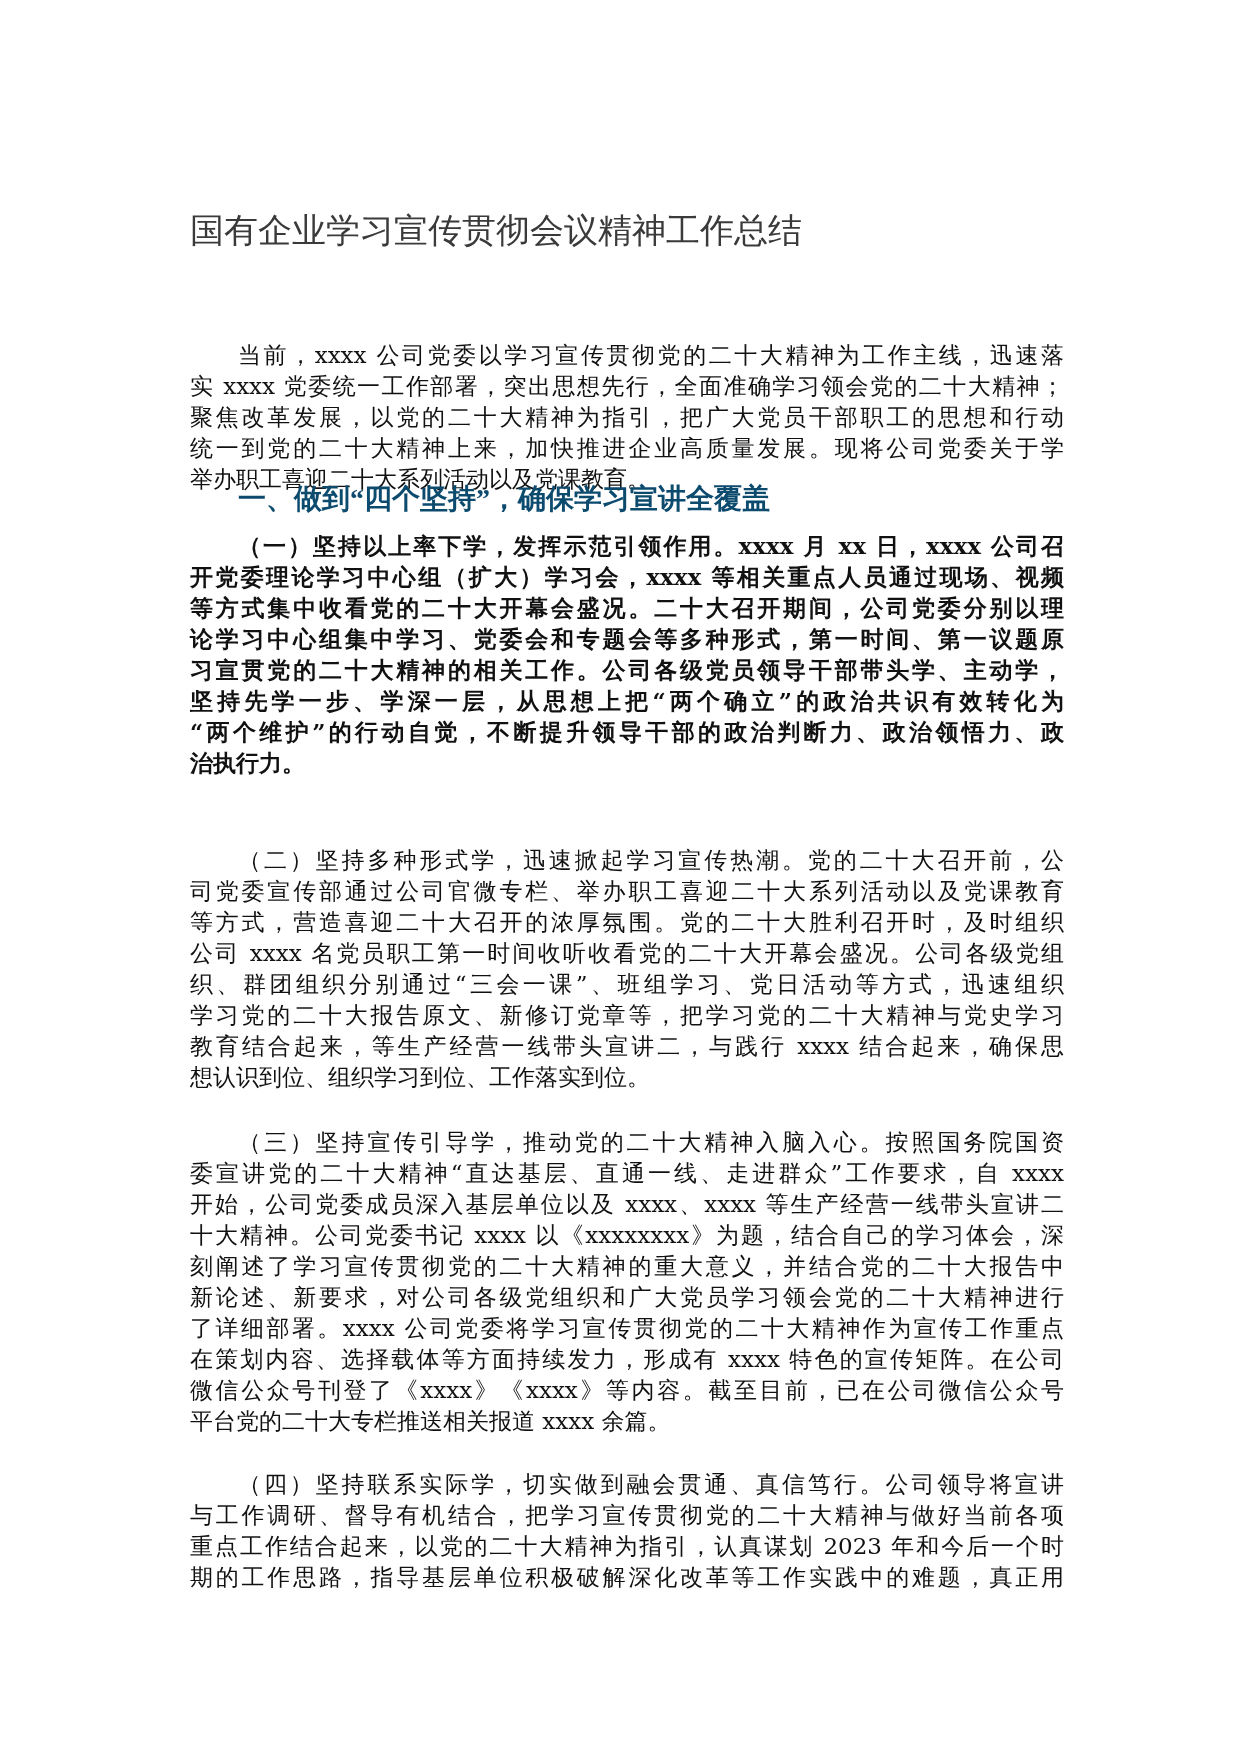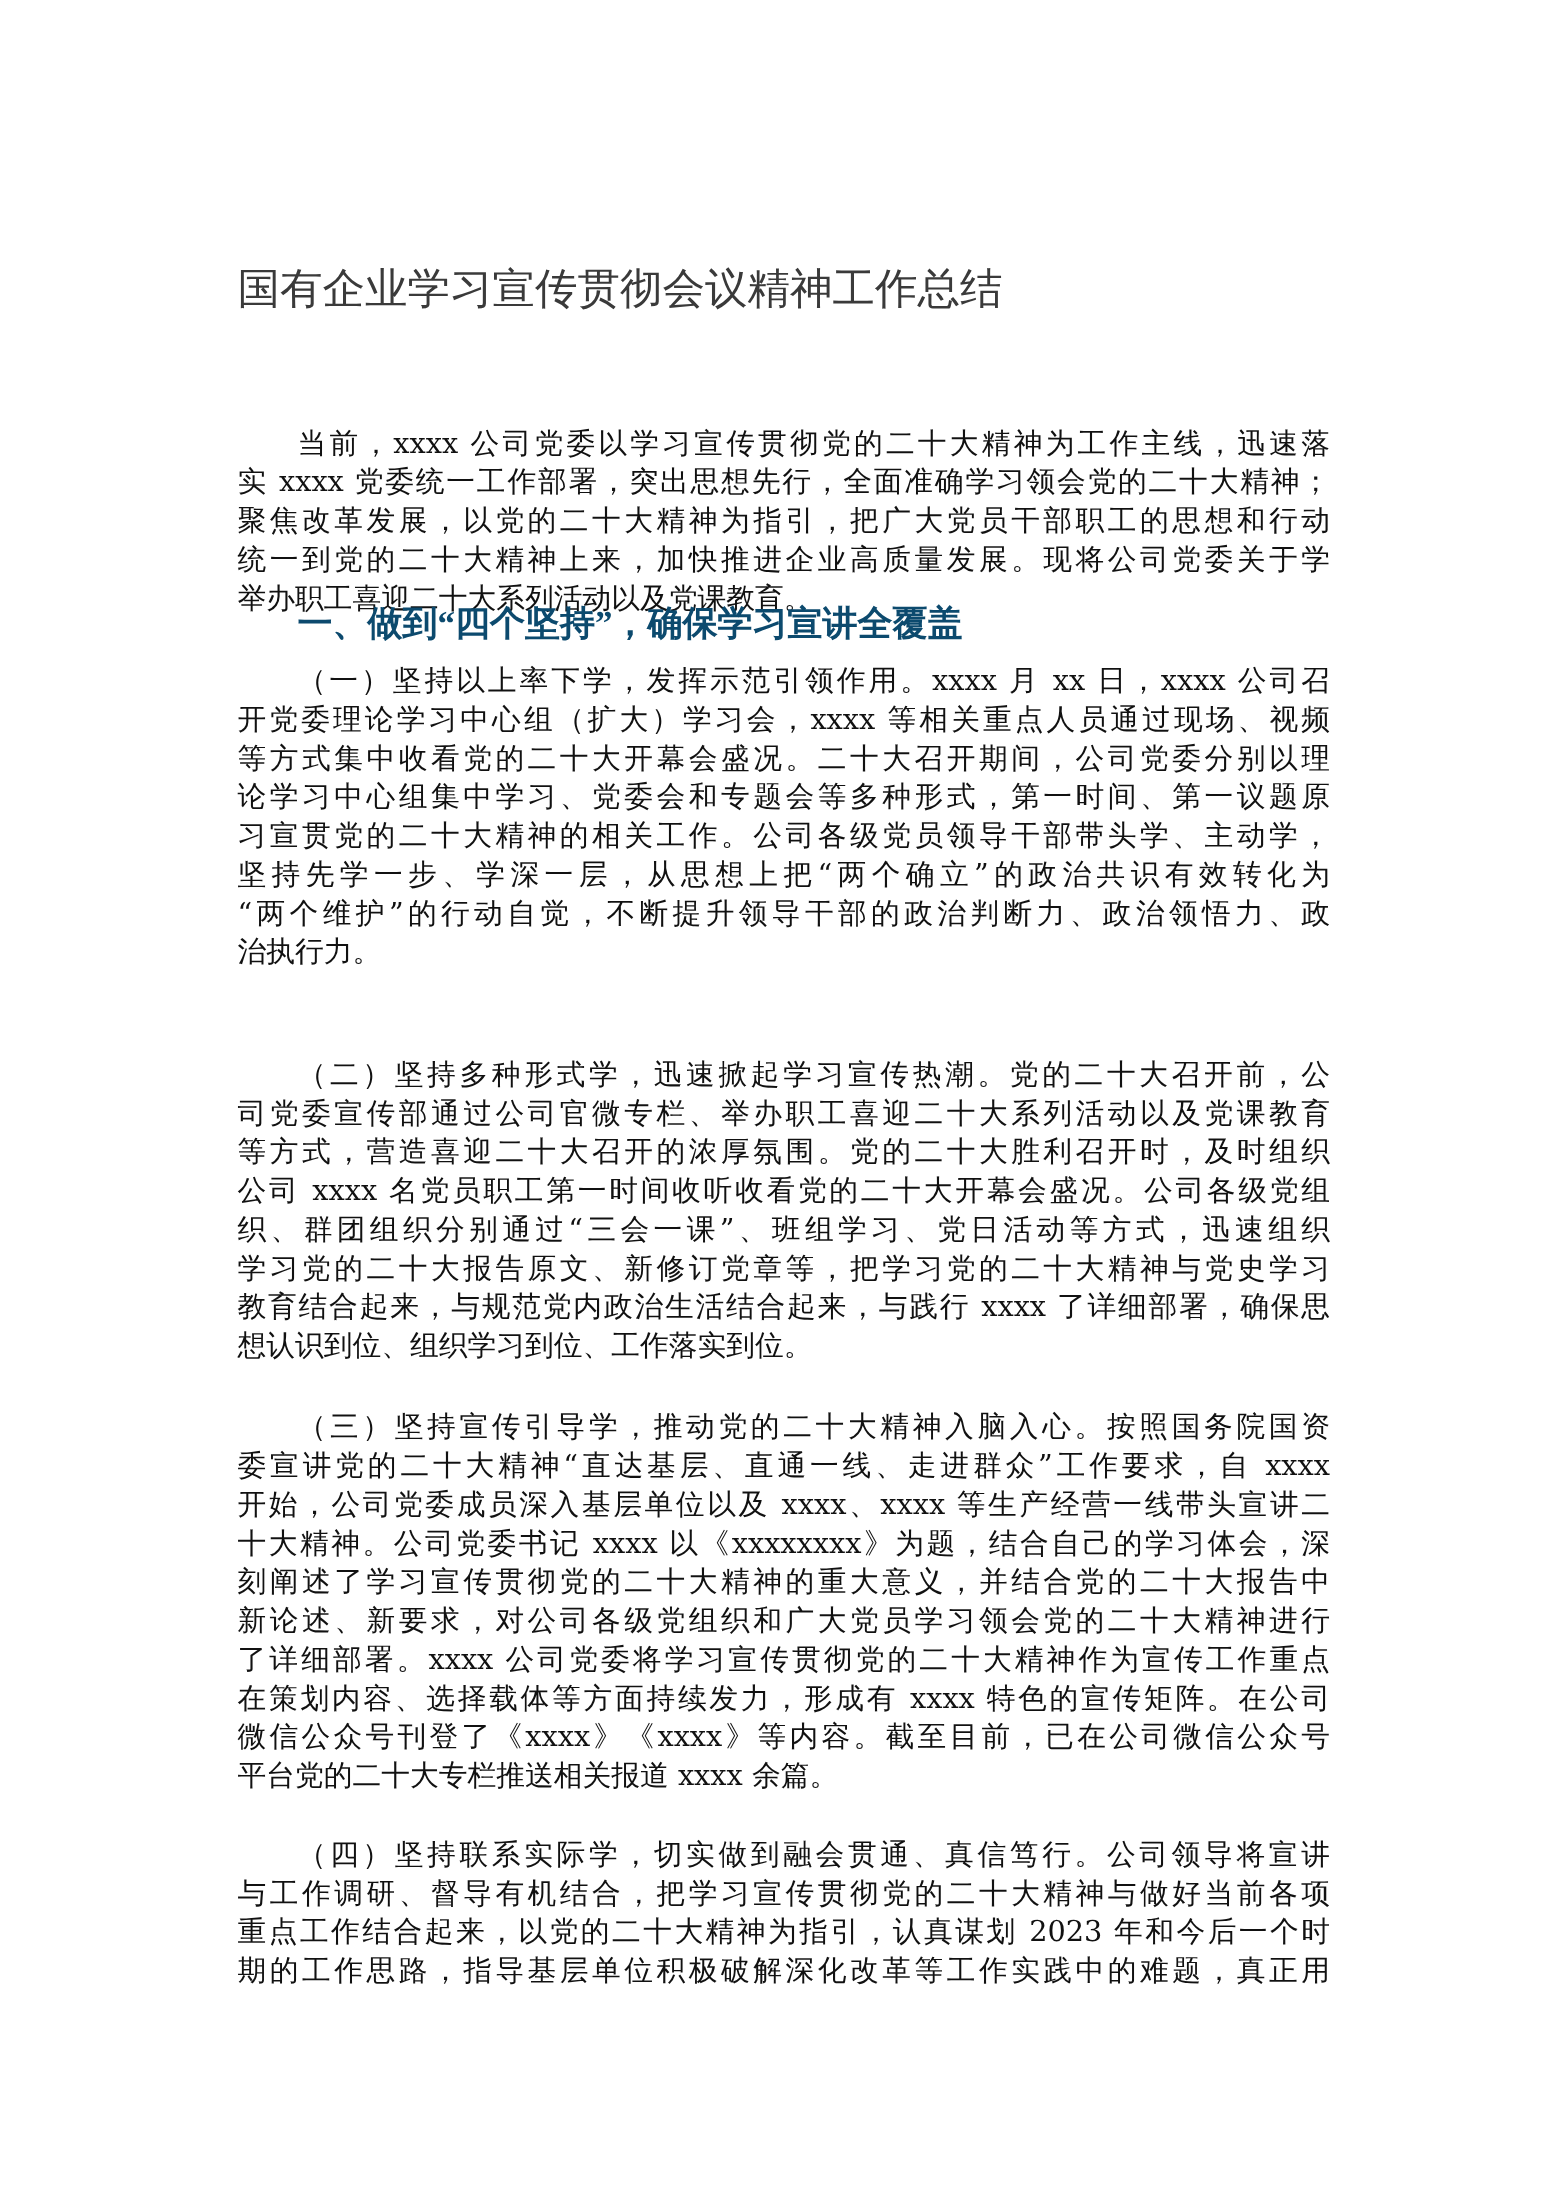--- a/index.html
+++ b/index.html
@@ -34,39 +34,39 @@
   <div class="body-text" style="top:300px;margin-top:40px;">
     <span class="line indent">当前，xxxx 公司党委以学习宣传贯彻党的二十大精神为工作主线，迅速落</span>
     <span class="line">实 xxxx 党委统一工作部署，突出思想先行，全面准确学习领会党的二十大精神；</span>
     <span class="line">聚焦改革发展，以党的二十大精神为指引，把广大党员干部职工的思想和行动</span>
     <span class="line">统一到党的二十大精神上来，加快推进企业高质量发展。现将公司党委关于学</span>
     <span class="line last">举办职工喜迎二十大系列活动以及党课教育。</span>
   </div>
 
   <div class="heading" style="top:480px;">一、做到“四个坚持”，确保学习宣讲全覆盖</div>
 
-  <div class="body-text" style="top:530px;">
+  <div class="body-text" style="top:530px;font-weight:bold;">
     <span class="line indent">（一）坚持以上率下学，发挥示范引领作用。xxxx 月 xx 日，xxxx 公司召</span>
     <span class="line">开党委理论学习中心组（扩大）学习会，xxxx 等相关重点人员通过现场、视频</span>
     <span class="line">等方式集中收看党的二十大开幕会盛况。二十大召开期间，公司党委分别以理</span>
     <span class="line">论学习中心组集中学习、党委会和专题会等多种形式，第一时间、第一议题原</span>
     <span class="line">习宣贯党的二十大精神的相关工作。公司各级党员领导干部带头学、主动学，</span>
     <span class="line">坚持先学一步、学深一层，从思想上把“两个确立”的政治共识有效转化为</span>
     <span class="line">“两个维护”的行动自觉，不断提升领导干部的政治判断力、政治领悟力、政</span>
     <span class="line last">治执行力。</span>
   </div>
 
   <div class="body-text" style="top:845px;">
     <span class="line indent">（二）坚持多种形式学，迅速掀起学习宣传热潮。党的二十大召开前，公</span>
     <span class="line">司党委宣传部通过公司官微专栏、举办职工喜迎二十大系列活动以及党课教育</span>
     <span class="line">等方式，营造喜迎二十大召开的浓厚氛围。党的二十大胜利召开时，及时组织</span>
     <span class="line">公司 xxxx 名党员职工第一时间收听收看党的二十大开幕会盛况。公司各级党组</span>
     <span class="line">织、群团组织分别通过“三会一课”、班组学习、党日活动等方式，迅速组织</span>
     <span class="line">学习党的二十大报告原文、新修订党章等，把学习党的二十大精神与党史学习</span>
-    <span class="line">教育结合起来，与规范党内政治生活结合起来，与践行 xxxx 了详细部署，确保思</span>
+    <span class="line">教育结合起来，等生产经营一线带头宣讲二，与践行 xxxx 结合起来，确保思</span>
     <span class="line last">想认识到位、组织学习到位、工作落实到位。</span>
   </div>
 
   <div class="body-text" style="top:1127px;">
     <span class="line indent">（三）坚持宣传引导学，推动党的二十大精神入脑入心。按照国务院国资</span>
     <span class="line">委宣讲党的二十大精神“直达基层、直通一线、走进群众”工作要求，自 xxxx</span>
     <span class="line">开始，公司党委成员深入基层单位以及 xxxx、xxxx 等生产经营一线带头宣讲二</span>
     <span class="line">十大精神。公司党委书记 xxxx 以《xxxxxxxx》为题，结合自己的学习体会，深</span>
     <span class="line">刻阐述了学习宣传贯彻党的二十大精神的重大意义，并结合党的二十大报告中</span>
     <span class="line">新论述、新要求，对公司各级党组织和广大党员学习领会党的二十大精神进行</span>

